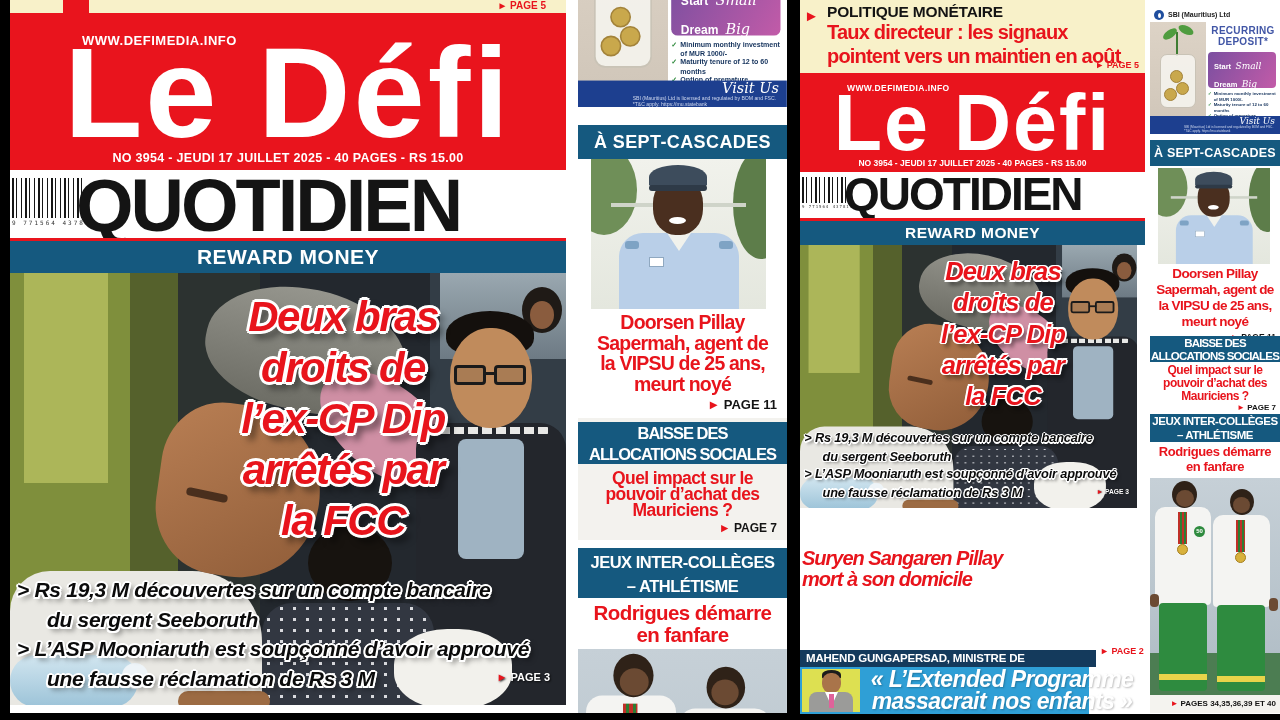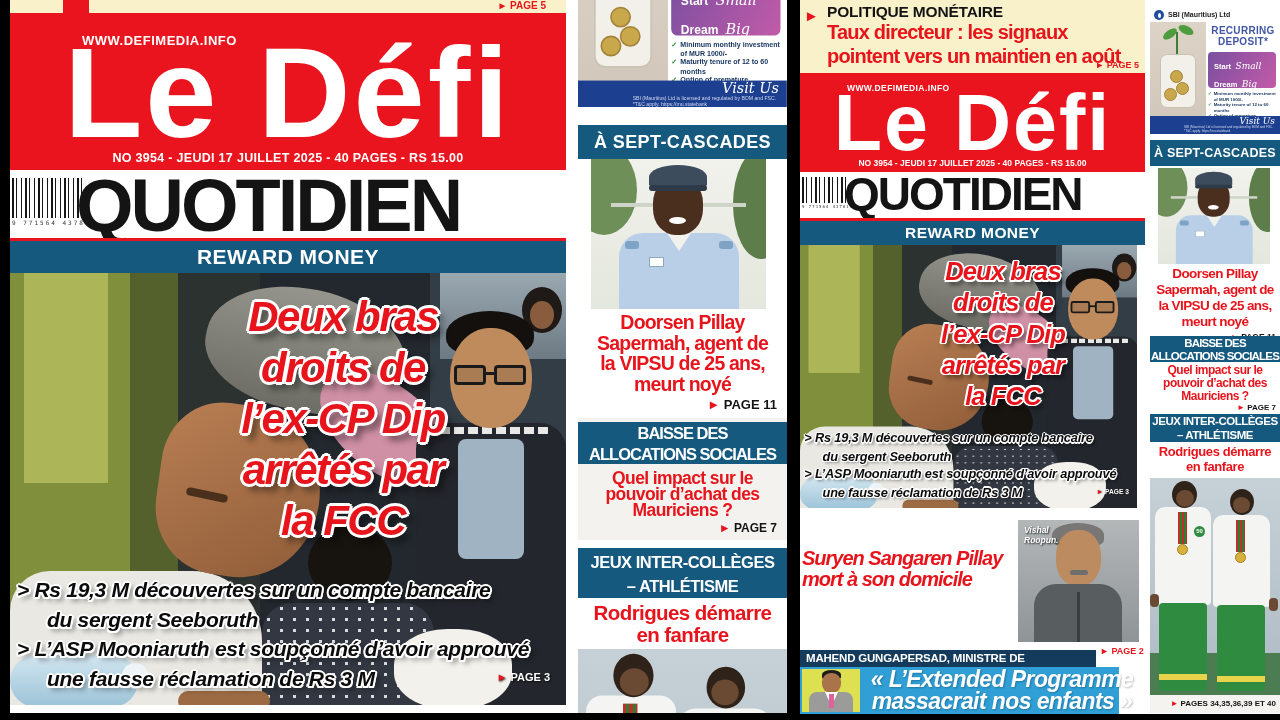--- a/index.html
+++ b/index.html
@@ -187,21 +187,21 @@
   .pr-photo { left:0; top:245px; width:337px; height:263px; overflow:hidden; }
   .pr-photo .scene-arrest { position:absolute; left:0; top:0; transform:scale(.6094); transform-origin:top left; }
   .pr-pv { left:0; top:520px; width:345px; height:126px; }
   .pr-pv .banner { position:absolute; left:0; top:3px; width:212px; height:21px; background:#1a78a8; color:#fff; font-size:13.5px; line-height:21px; font-weight:bold; padding-left:10px; letter-spacing:.3px; }
   .pr-pv .hl { position:absolute; left:2px; top:28px; width:214px; font-size:20px; line-height:20.5px; font-weight:bold; font-style:italic; color:#e8141c; letter-spacing:-1px; }
   .pr-pv .bl { position:absolute; left:2px; top:92px; width:214px; font-size:13px; line-height:15.5px; font-weight:bold; font-style:italic; color:#141414; letter-spacing:-.4px; }
   .pr-pv .bl .ind { padding-left:9px; }
   .pr-pv .photo { position:absolute; left:218px; top:0; }
   .pr-p2 { left:300px; top:646px; font-size:9px; font-weight:bold; color:#e8141c; }
   .pr-edu-banner { left:0; top:650px; width:296px; height:17px; background:#143a5c; color:#fff; font-size:11.5px; line-height:17px; font-weight:bold; padding-left:6px; letter-spacing:-.2px; }
-  .pr-edu-box { left:0; top:667px; width:319px; height:47px; background:#2f9fd6; }
+  .pr-edu-box { left:0; top:667px; width:289px; height:47px; background:#2f9fd6; }
   .pr-edu-box .mpos { position:absolute; left:2px; top:2px; }
   .pr-edu-box .q { position:absolute; left:62px; width:280px; text-align:center; font-size:23px; line-height:23px; font-weight:bold; font-style:italic; color:#fff; letter-spacing:-.6px; text-shadow:1px 1px 2px rgba(0,0,0,.25); }
   .pr-edu-box .q1 { top:1px; } .pr-edu-box .q2 { top:23px; }
   .pr-rail { left:350px; top:0; width:130px; height:714px; position:absolute; }
   .pr-rail .ad-pos { left:0; top:8px; }
   .pr-rail .sept-banner { left:0; top:140px; width:130px; height:26px; font-size:12.5px; line-height:26px; letter-spacing:.2px; }
   .pr-rail .offwrap { left:8px; top:168px; width:112px; height:96px; overflow:hidden; }
   .pr-rail .offwrap .scene-officer { position:absolute; transform:scale(.64); transform-origin:top left; }
   .pr-rail .sept-head { left:0; top:266px; width:130px; font-size:13.5px; line-height:16px; letter-spacing:-.6px; }
   .pr-rail .sept-ref { right:4px; top:332px; font-size:8.5px; font-weight:bold; color:#141414; }
@@ -449,30 +449,20 @@
         </div>
         <div class="abs pref"><span class="arrow">►</span> <span>PAGE 3</span></div>
       </div>
     </div>
 
     <div class="abs pr-pv">
       <div class="hl">
         <div>Suryen Sangaren Pillay</div>
         <div>mort à son domicile</div>
       </div>
-      <div class="photo">
-        <div class="scene-roopun">
-          <div class="abs hair"></div>
-          <div class="abs head"></div>
-          <div class="abs mus"></div>
-          <div class="abs torso"></div>
-          <div class="abs zip"></div>
-          <div class="abs cap"><span>Vishal</span><br><span>Roopun.</span></div>
-        </div>
-      </div>
     </div>
 
     <div class="abs pr-p2"><span class="arrow">►</span> <span>PAGE 2</span></div>
 
     <div class="abs pr-edu-banner">MAHEND GUNGAPERSAD, MINISTRE DE L’ÉDUCATION</div>
     <div class="abs pr-edu-box">
       <div class="mpos">
         <div class="scene-minister">
           <div class="abs hair"></div>
           <div class="abs head"></div>

